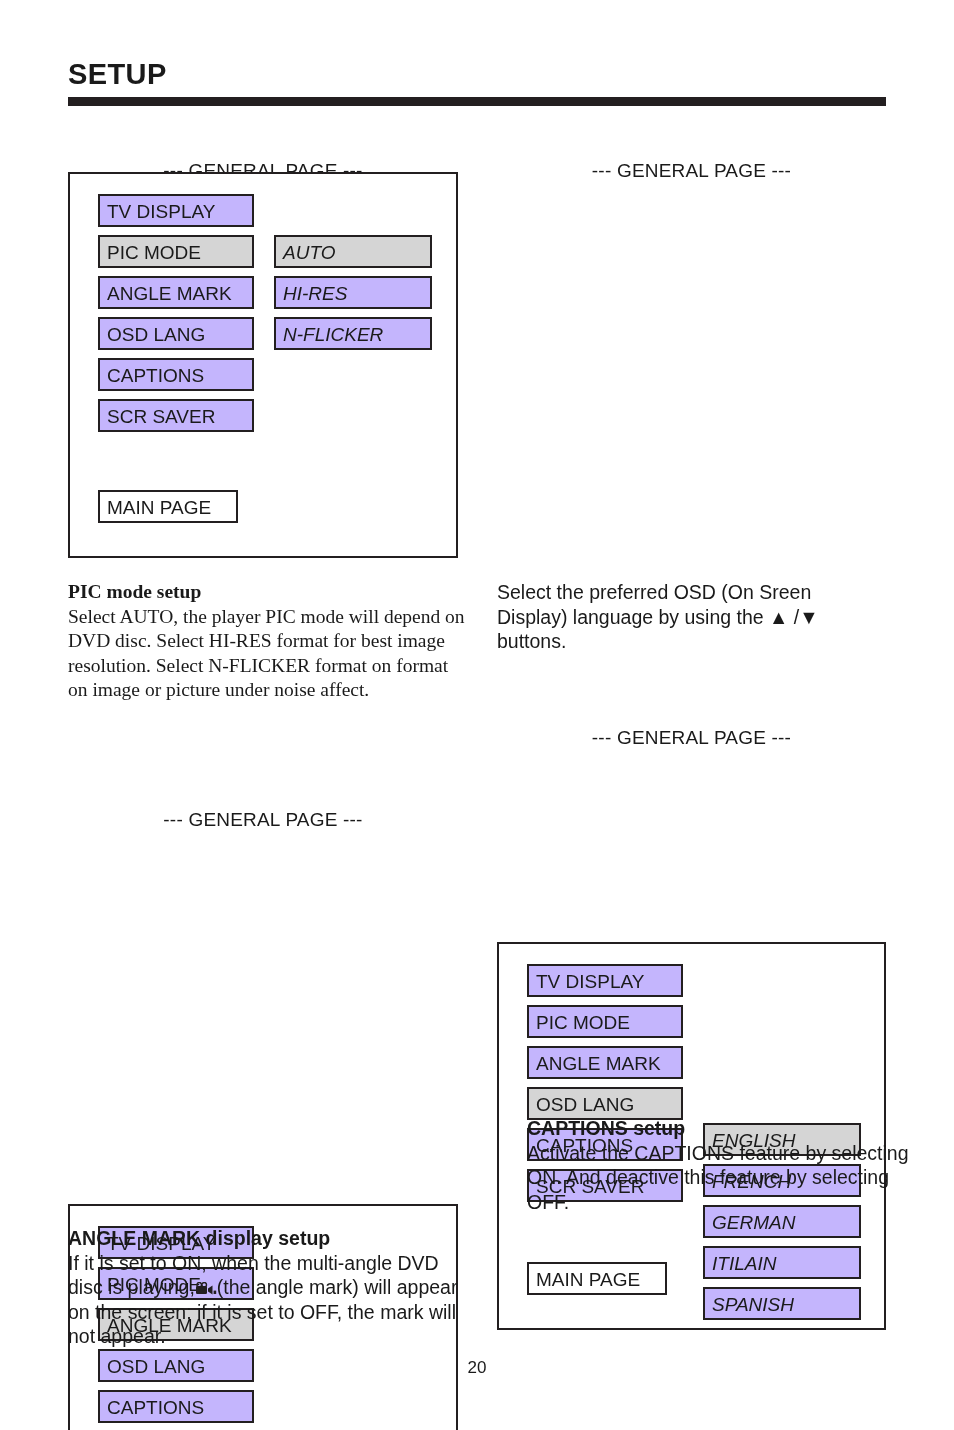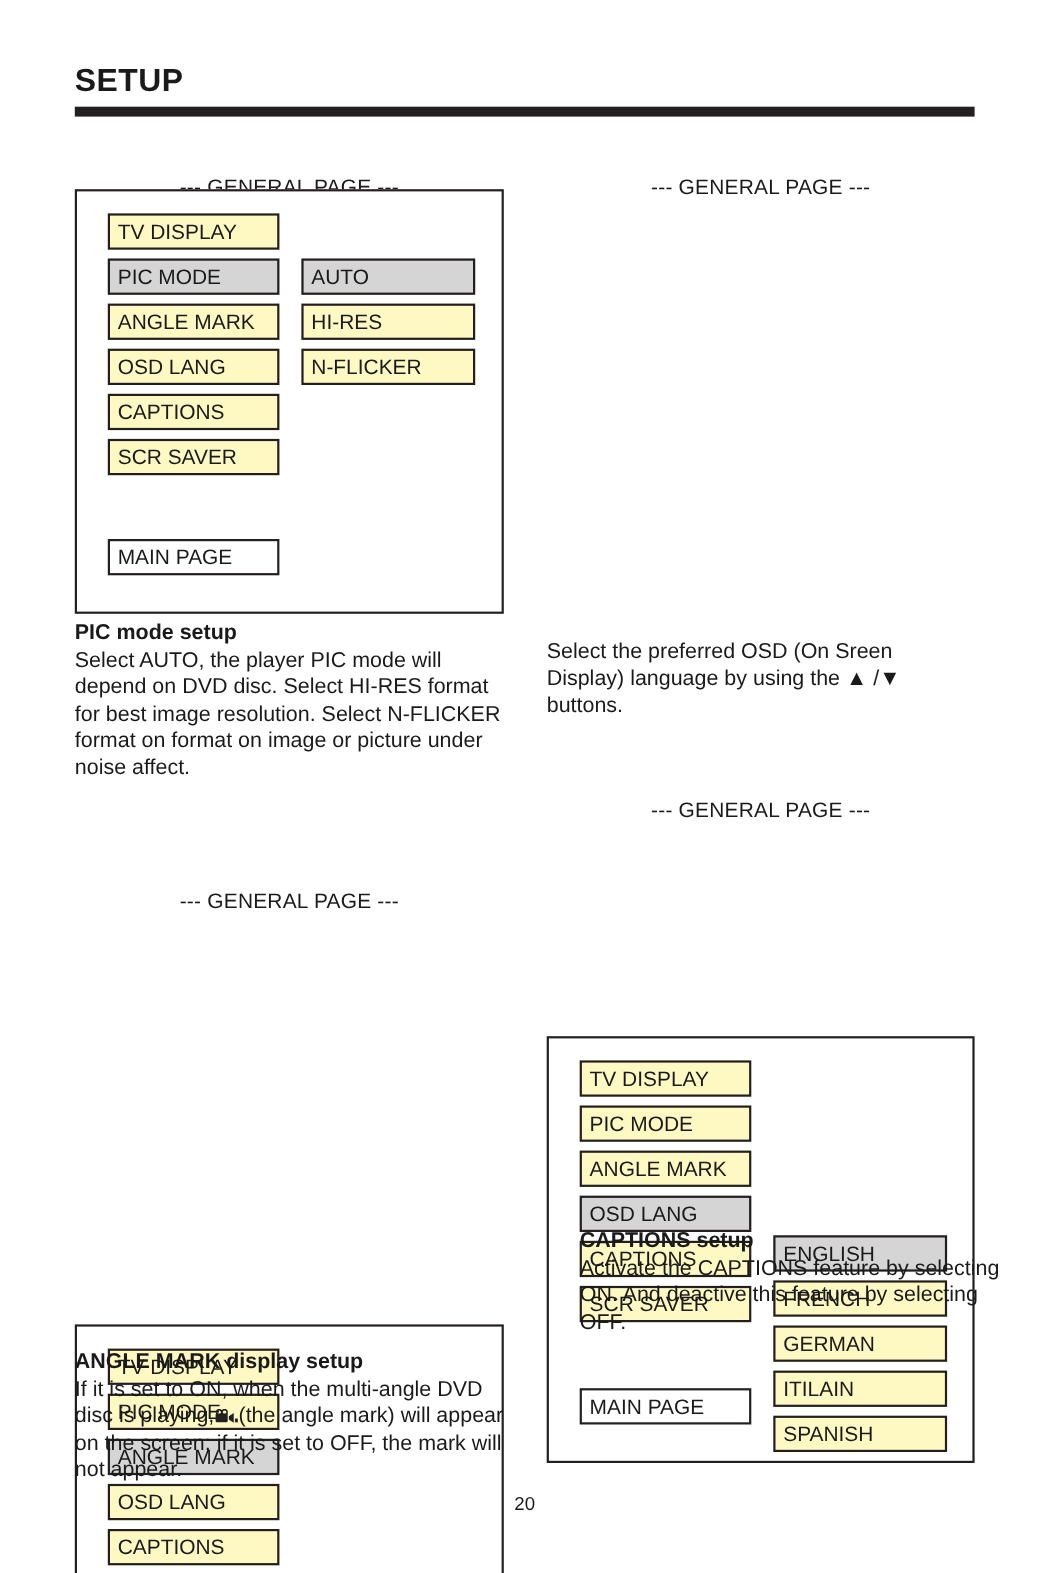--- a/index.html
+++ b/index.html
@@ -71,40 +71,40 @@
   .menu-col {
     position: absolute;
     top: 20px;
   }
   .menu-col.primary  { left: 28px; }
   .menu-col.secondary{ left: 204px; }
 
   .menu-item {
     box-sizing: border-box;
     border: 2px solid #231f20;
-    background: #fef9c3;
+    background: #c4b5fd;
     font-size: 19px;
     line-height: 18px;
     height: 33px;
     padding: 7px 0 0 7px;
     margin-bottom: 8px;
     white-space: nowrap;
     overflow: hidden;
   }
   .menu-item.selected { background: #d5d5d5; }
   .menu-item.w-primary   { width: 156px; }
-  .menu-item.w-secondary { width: 158px; }
+  .menu-item.w-secondary { width: 158px; font-style: italic; }
 
   .menu-footer {
     position: absolute;
     left: 28px;
     box-sizing: border-box;
     border: 2px solid #231f20;
     background: #ffffff;
-    width: 156px;
+    width: 140px;
     height: 33px;
     font-size: 19px;
     line-height: 18px;
     padding: 7px 0 0 7px;
     white-space: nowrap;
   }
 
   
   .explain { font-size: 19.5px; line-height: 24.5px; }
   .explain .heading { font-weight: bold; }
@@ -150,21 +150,21 @@
         </div>
         <div class="menu-col secondary" style="top: 61px;">
           <div class="menu-item w-secondary selected">AUTO</div>
           <div class="menu-item w-secondary">HI-RES</div>
           <div class="menu-item w-secondary">N-FLICKER</div>
         </div>
         <div class="menu-footer" style="top: 316px;">MAIN PAGE</div>
       </div>
   </div>
 
-  <div class="col-left explain" style="top:563px; width:400px;">
+  <div class="col-left explain" style="top:580px; width:400px;font-family:Liberation Serif, serif;">
     <p class="heading">PIC mode setup</p>
     <p id="body-pic-mode">Select AUTO, the player PIC mode will depend on DVD disc. Select HI-RES format for best image resolution. Select N-FLICKER format on format on image or picture under noise affect.</p>
   </div>
 
   <div class="col-left page-caption" style="top:782px;">--- GENERAL PAGE ---</div>
 
   <div class="col-left osd-box" id="osd-2" style="top:818px; height:386px;">
     <div class="osd-inner">
         <div class="menu-col primary">
           <div class="menu-item w-primary">TV DISPLAY</div>

